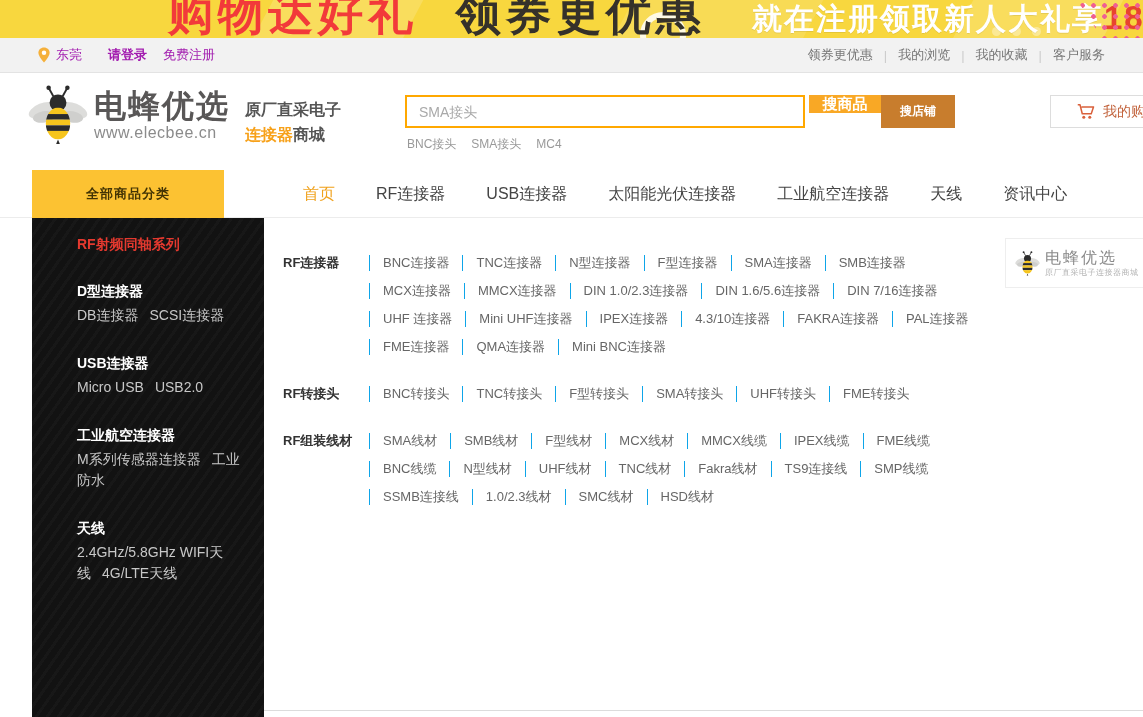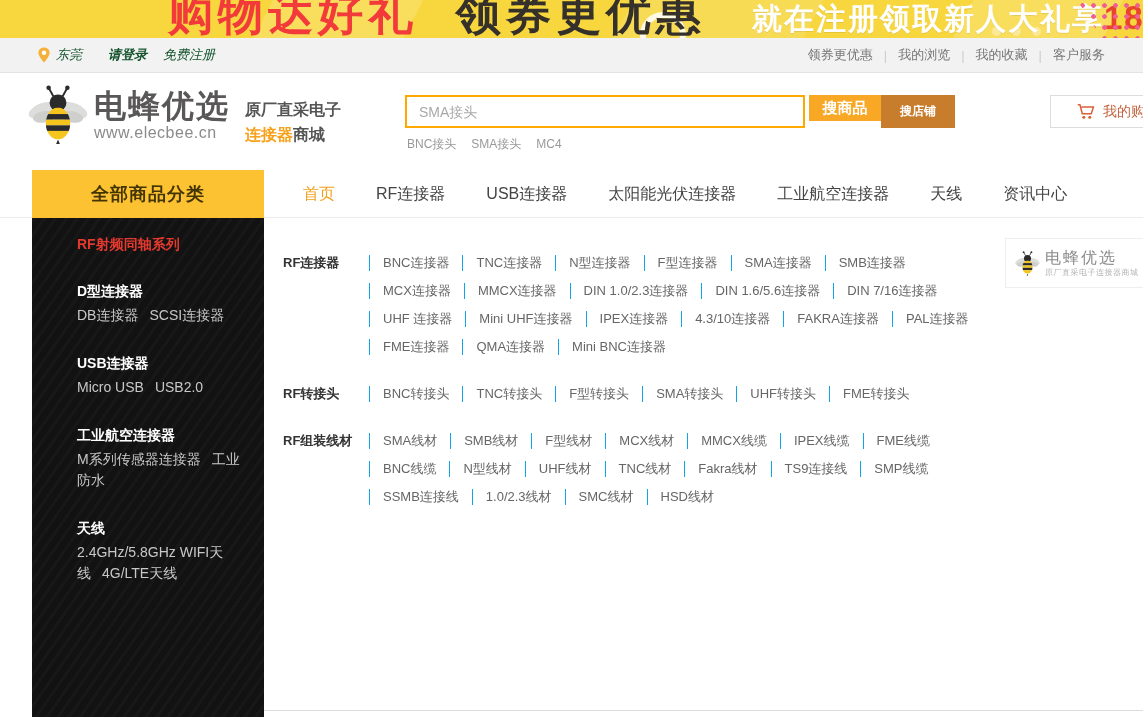--- a/index.html
+++ b/index.html
@@ -21,52 +21,52 @@
   .banner-circle { position:absolute; left:640px; top:12px; width:46px; height:46px; border:6px solid rgba(255,255,255,.85); border-radius:50%; }
   .dots { position:absolute; right:0; top:0; width:66px; height:38px;
     background-image:radial-gradient(#ef5f93 2px, transparent 2.6px); background-size:11px 11px;
     clip-path:polygon(100% 0,100% 100%,38% 100%,0 0); }
   .pale-dot { position:absolute; top:27px; width:9px; height:9px; border-radius:50%; background:rgba(255,255,255,.35); }
 
   
   .utilbar { position:absolute; top:38px; left:0; width:100%; height:35px; background:#f2f2f2;
     border-bottom:1px solid #e3e3e3; display:flex; align-items:center; padding:0 38px; font-size:13px; color:#777; }
   .pin { margin-right:6px; display:inline-flex; }
-  .util-left a { color:#14532d;font-style:italic; }
+  .util-left a { color:#a21caf; }
   .login { color:#d4252c; font-weight:bold; margin-left:26px; }
   .register { margin-left:16px; }
   .util-right { margin-left:auto; display:flex; align-items:center; }
   .util-right a { color:#777; }
   .sep { color:#ccc; margin:0 11px; }
 
   
   .header { position:absolute; top:73px; left:0; width:100%; height:97px; background:#fff; }
   .logo { position:absolute; left:28px; top:11px; display:flex; align-items:center; }
   .logo-text { margin-left:6px; }
   .logo-title { font-size:32px; font-weight:600; color:#595757; letter-spacing:2px; line-height:36px; }
   .logo-url { font-size:16px; color:#8b8b8b; letter-spacing:.5px; }
   .tagline { position:absolute; left:245px; top:24px; font-size:16px; color:#555; font-weight:600; line-height:25px; }
   .tagline .hl { color:#f7a11a; }
   .searchwrap { position:absolute; left:405px; top:22px; display:flex; }
   .search-input { width:400px; height:33px; border:2px solid #ffa800; padding:0 12px; font-size:14px; color:#555; outline:none; }
   .search-input::placeholder { color:#a9a9a9; }
-  .btn-product { width:72px; height:26px; margin-left:4px; background:#f9a825; color:#fff; border:none;
+  .btn-product { width:72px; height:18px; margin-left:4px; background:#f9a825; color:#fff; border:none;
     font-size:15px; font-weight:bold; cursor:pointer; }
   .btn-shop { width:74px; height:33px; background:#c87d2d; color:#fff; border:none;
     font-size:12px; font-weight:bold; cursor:pointer; }
   .hot { position:absolute; left:407px; top:63px; font-size:12px; color:#999; }
   .hot a { color:#999; margin-right:15px; }
   .cart { position:absolute; left:1050px; top:22px; width:160px; height:33px; border:1px solid #ddd; background:#fff;
     display:flex; align-items:center; padding-left:26px; font-size:14px; color:#c2633c; cursor:pointer; }
   .cart svg { margin-right:8px; }
 
   
   .navrow { position:absolute; top:170px; left:0; width:100%; height:48px; background:#fff; border-bottom:1px solid #ececec; }
-  .allcats { position:absolute; left:32px; top:0; width:232px; height:48px; background:#fcc232; color:#433404;
-    font-size:18px; font-weight:bold; letter-spacing:1px; display:flex; align-items:center; justify-content:center; cursor:pointer; }
+  .allcats { position:absolute; left:32px; top:0; width:192px; height:48px; background:#fcc232; color:#433404;
+    font-size:13px; font-weight:bold; letter-spacing:1px; display:flex; align-items:center; justify-content:center; cursor:pointer; }
   .main-nav { position:absolute; left:303px; top:0; height:48px; display:flex; align-items:center; gap:41px; }
   .main-nav a { font-size:16px; color:#444; }
   .main-nav a.active { color:#f0a21d; }
 
   
   .sidebar { position:absolute; left:32px; top:218px; width:232px; height:499px; background:#121212;
     background-image:repeating-linear-gradient(125deg, rgba(255,255,255,.025) 0 3px, rgba(0,0,0,0) 3px 9px);
     padding:16px 16px 0 45px; }
   .sb-group { margin-bottom:27px; }
   .sb-title { font-size:14px; font-weight:bold; color:#fff; line-height:20px; margin-bottom:4px; display:block; }

